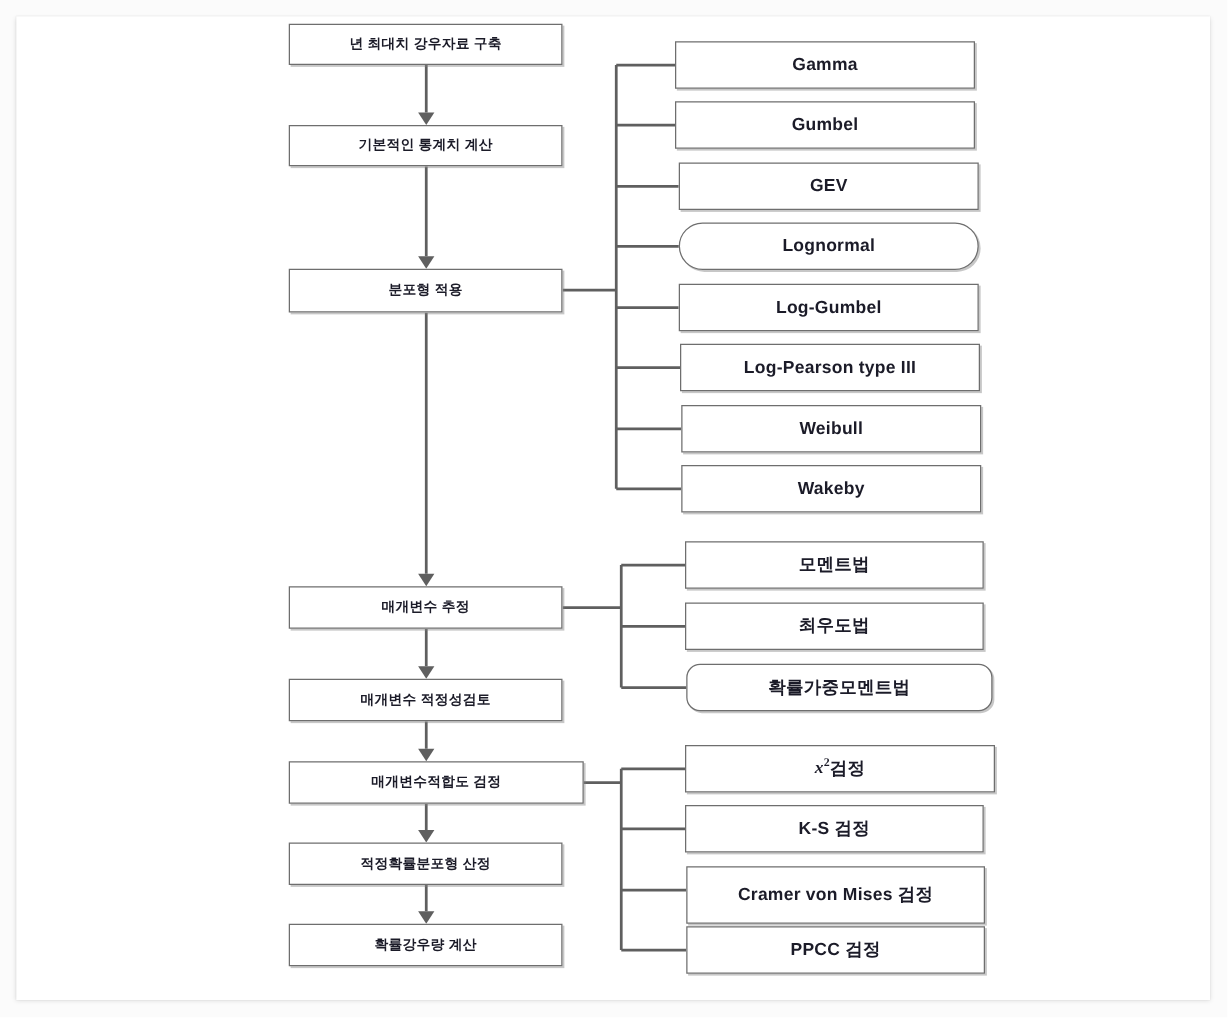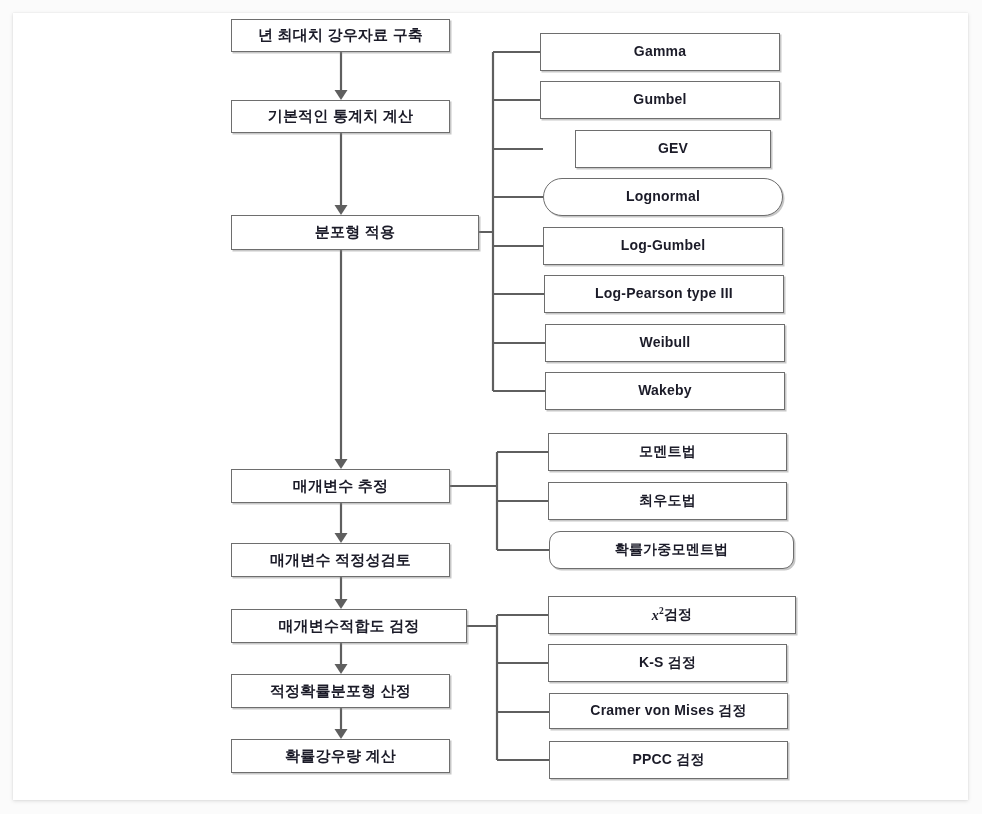--- a/index.html
+++ b/index.html
@@ -42,21 +42,21 @@
     justify-content: center;
     color: #1b1b28;
     font-weight: bold;
     font-size: 14.5px;
     letter-spacing: 0.2px;
     line-height: 1.1;
     text-align: center;
     white-space: nowrap;
     box-shadow: 1.5px 1.5px 0 rgba(130,130,130,0.45);
   }
-  .node.main { font-size: 15px; }
+  .node.main { font-size: 11px; }
   .node.leaf { font-size: 14px; }
   .chi { font-style: italic; font-family: "Liberation Serif", "DejaVu Serif", serif; }
   .chi sup { font-style: normal; font-size: 0.68em; vertical-align: super; }
   svg line, svg path, svg polygon { shape-rendering: geometricPrecision; }
 </style>
 </head>
 <body>
 
 <div id="root">
   <div id="card"></div>
@@ -93,35 +93,35 @@
       <line x1="450" y1="626" x2="497" y2="626" stroke="#5f5f5f" stroke-width="2.2"></line>
       <line x1="497" y1="615" x2="497" y2="760" stroke="#5f5f5f" stroke-width="2.2"></line>
       <line x1="497" y1="615" x2="548" y2="615" stroke="#5f5f5f" stroke-width="2.2"></line>
       <line x1="497" y1="663" x2="548" y2="663" stroke="#5f5f5f" stroke-width="2.2"></line>
       <line x1="497" y1="712" x2="549" y2="712" stroke="#5f5f5f" stroke-width="2.2"></line>
       <line x1="497" y1="760" x2="549" y2="760" stroke="#5f5f5f" stroke-width="2.2"></line>
     </svg>
   <div id="nodes">
       <div class="node main" style="left: 231px; top: 19px; width: 219px; height: 33px;">년 최대치 강우자료 구축</div>
       <div class="node main" style="left: 231px; top: 100px; width: 219px; height: 33px;">기본적인 통계치 계산</div>
-      <div class="node main" style="left: 231px; top: 215px; width: 248px; height: 35px;">분포형 적용</div>
+      <div class="node main" style="left: 231px; top: 215px; width: 219px; height: 35px;">분포형 적용</div>
       <div class="node main" style="left: 231px; top: 469px; width: 219px; height: 34px;">매개변수 추정</div>
       <div class="node main" style="left: 231px; top: 543px; width: 219px; height: 34px;">매개변수 적정성검토</div>
       <div class="node main" style="left: 231px; top: 609px; width: 236px; height: 34px;">매개변수적합도 검정</div>
       <div class="node main" style="left: 231px; top: 674px; width: 219px; height: 34px;">적정확률분포형 산정</div>
       <div class="node main" style="left: 231px; top: 739px; width: 219px; height: 34px;">확률강우량 계산</div>
       <div class="node leaf" style="left: 540px; top: 33px; width: 240px; height: 38px;">Gamma</div>
       <div class="node leaf" style="left: 540px; top: 81px; width: 240px; height: 38px;">Gumbel</div>
-      <div class="node leaf" style="left: 543px; top: 130px; width: 196px; height: 38px; margin-left: 32px;">GEV</div>
+      <div class="node leaf" style="left: 543px; top: 130px; width: 240px; height: 38px;">GEV</div>
       <div class="node leaf" style="left: 543px; top: 178px; width: 240px; height: 38px; border-radius: 19px;">Lognormal</div>
       <div class="node leaf" style="left: 543px; top: 227px; width: 240px; height: 38px;">Log-Gumbel</div>
       <div class="node leaf" style="left: 544px; top: 275px; width: 240px; height: 38px;">Log-Pearson  type  III</div>
       <div class="node leaf" style="left: 545px; top: 324px; width: 240px; height: 38px;">Weibull</div>
       <div class="node leaf" style="left: 545px; top: 372px; width: 240px; height: 38px;">Wakeby</div>
       <div class="node leaf" style="left: 548px; top: 433px; width: 239px; height: 38px;">모멘트법</div>
       <div class="node leaf" style="left: 548px; top: 482px; width: 239px; height: 38px;">최우도법</div>
       <div class="node leaf" style="left: 549px; top: 531px; width: 245px; height: 38px; border-radius: 11px;">확률가중모멘트법</div>
       <div class="node leaf" aria-label="χ² 검정" style="left: 548px; top: 596px; width: 248px; height: 38px;"><span class="chi">x<sup>2</sup></span> 검정</div>
       <div class="node leaf" style="left: 548px; top: 644px; width: 239px; height: 38px;">K-S 검정</div>
-      <div class="node leaf" style="left: 549px; top: 693px; width: 239px; height: 36px;">Cramer von Mises 검정</div>
+      <div class="node leaf" style="left: 549px; top: 693px; width: 239px; height: 46px;">Cramer von Mises 검정</div>
       <div class="node leaf" style="left: 549px; top: 741px; width: 239px; height: 38px;">PPCC 검정</div>
     </div>
 </div>
 
 </body></html>

